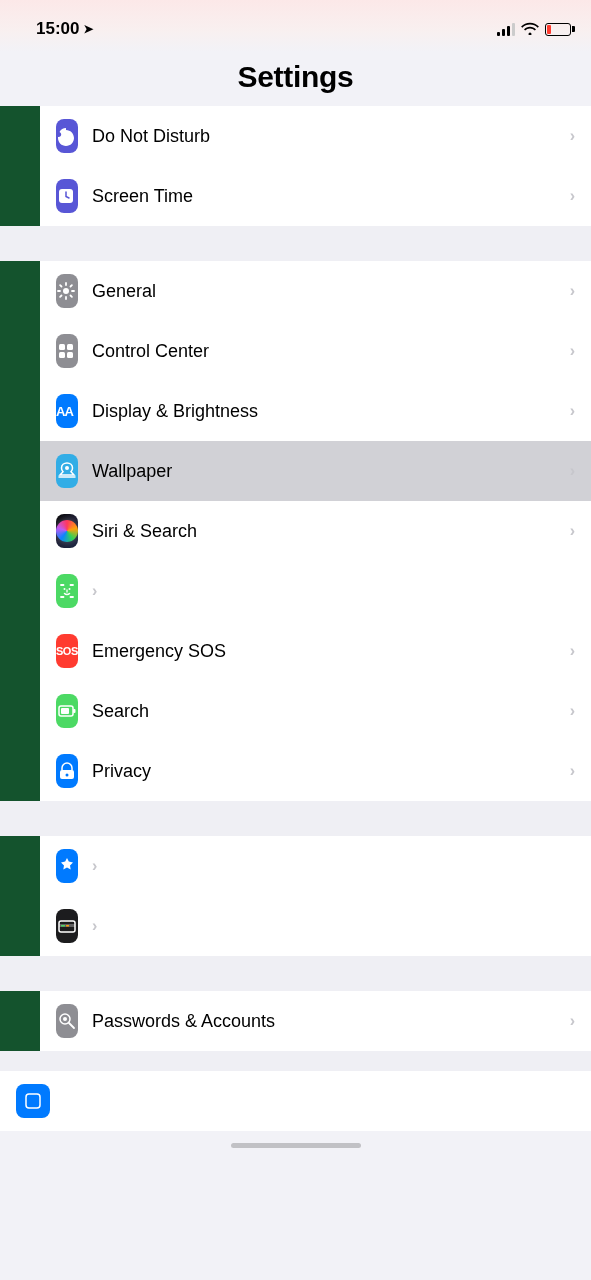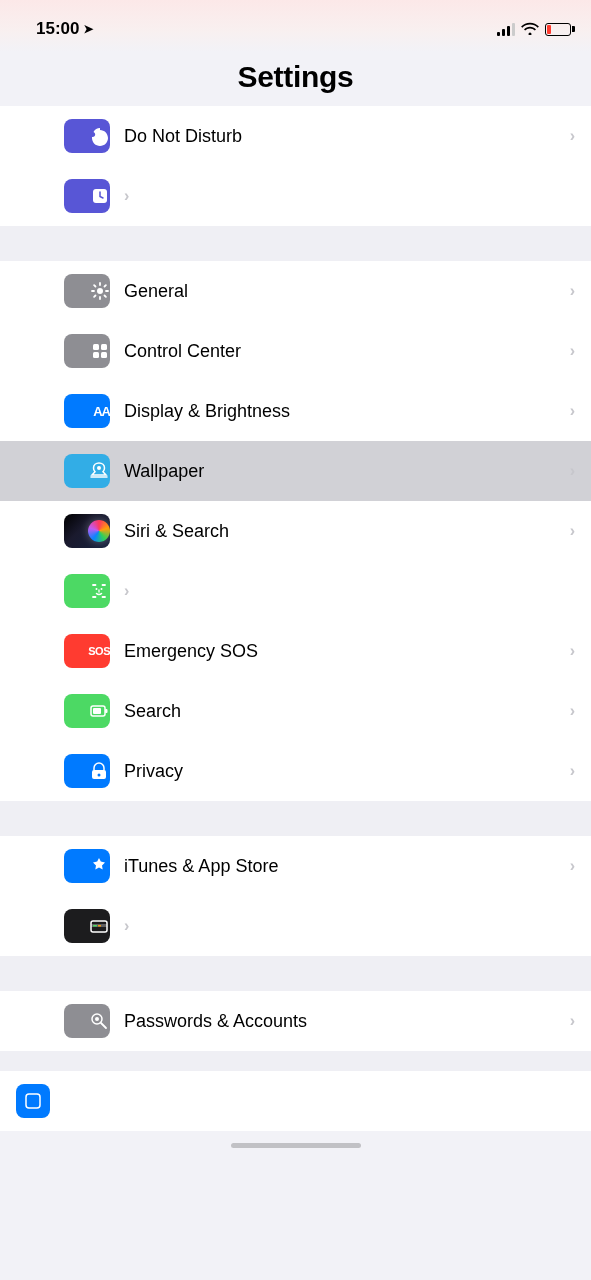--- a/index.html
+++ b/index.html
@@ -92,20 +92,21 @@
 
     
     .section-divider {
       height: 35px;
       background: #efeff4;
     }
 
     
     .settings-section {
       background: #14532d;
+      padding-left: 40px;
     }
 
     .settings-row {
       display: flex;
       align-items: center;
       padding: 0 16px;
       min-height: 60px;
       background: #fff;
       position: relative;
       cursor: pointer;
@@ -117,31 +118,30 @@
       content: '';
       position: absolute;
       bottom: 0;
       left: 75px;
       right: 0;
       height: 0.5px;
       background: #c8c8cd;
     }
 
     .row-icon {
-      width: 46px;
+      width: 22px;
       height: 34px;
       border-radius: 8px;
       display: flex;
       align-items: center;
-      justify-content: flex-end;
+      justify-content: flex-start;
       margin-right: 14px;
       flex-shrink: 0;
       font-size: 18px;
       color: #fff;
-      margin-left: 48px;
     }
 
     .row-label {
       flex: 1;
       font-size: 18px;
       color: #000;
       font-weight: 400;
     }
 
     .row-chevron {
@@ -236,20 +236,21 @@
     <span class="row-label">Do Not Disturb</span>
     <span class="row-chevron">›</span>
   </div>
   <div class="settings-row">
     <div class="row-icon icon-screen-time">
       <svg width="20" height="20" viewBox="0 0 20 20">
           <rect x="3" y="3" width="14" height="14" rx="3" fill="white"></rect>
           <path d="M10 6v4.5l3 1.5" stroke="#5856d6" stroke-width="1.5" stroke-linecap="round" fill="none"></path>
         </svg>
     </div>
+    <span class="row-label">Screen Time</span>
     <span class="row-chevron">›</span>
   </div>
 </div>
 
 <div class="section-divider"></div>
 
 <div class="settings-section">
 
   <div class="settings-row">
     <div class="row-icon icon-general">
@@ -352,21 +353,20 @@
 <div class="section-divider"></div>
 
 <div class="settings-section">
 
   <div class="settings-row">
     <div class="row-icon icon-appstore">
       <svg width="22" height="22" viewBox="0 0 22 22" fill="none">
         <path d="M11 3l1.8 3.6L17 7.5l-3 2.9.7 4.1L11 12.4 7.3 14.5 8 10.4 5 7.5l4.2-.9L11 3z" fill="white"></path>
       </svg>
     </div>
-    <span class="row-label">iTunes &amp; App Store</span>
     <span class="row-chevron">›</span>
   </div>
 
   <div class="settings-row">
     <div class="row-icon icon-wallet">
       <svg width="22" height="22" viewBox="0 0 22 22" fill="none">
         <rect x="3" y="6" width="16" height="11" rx="2" stroke="white" stroke-width="1.5"></rect>
         <rect x="3" y="9" width="16" height="3" fill="white" opacity="0.3"></rect>
         <rect x="5" y="10" width="4" height="1.5" rx="0.5" fill="#4cd964"></rect>
         <rect x="10" y="10" width="3" height="1.5" rx="0.5" fill="#ff9f0a"></rect>

